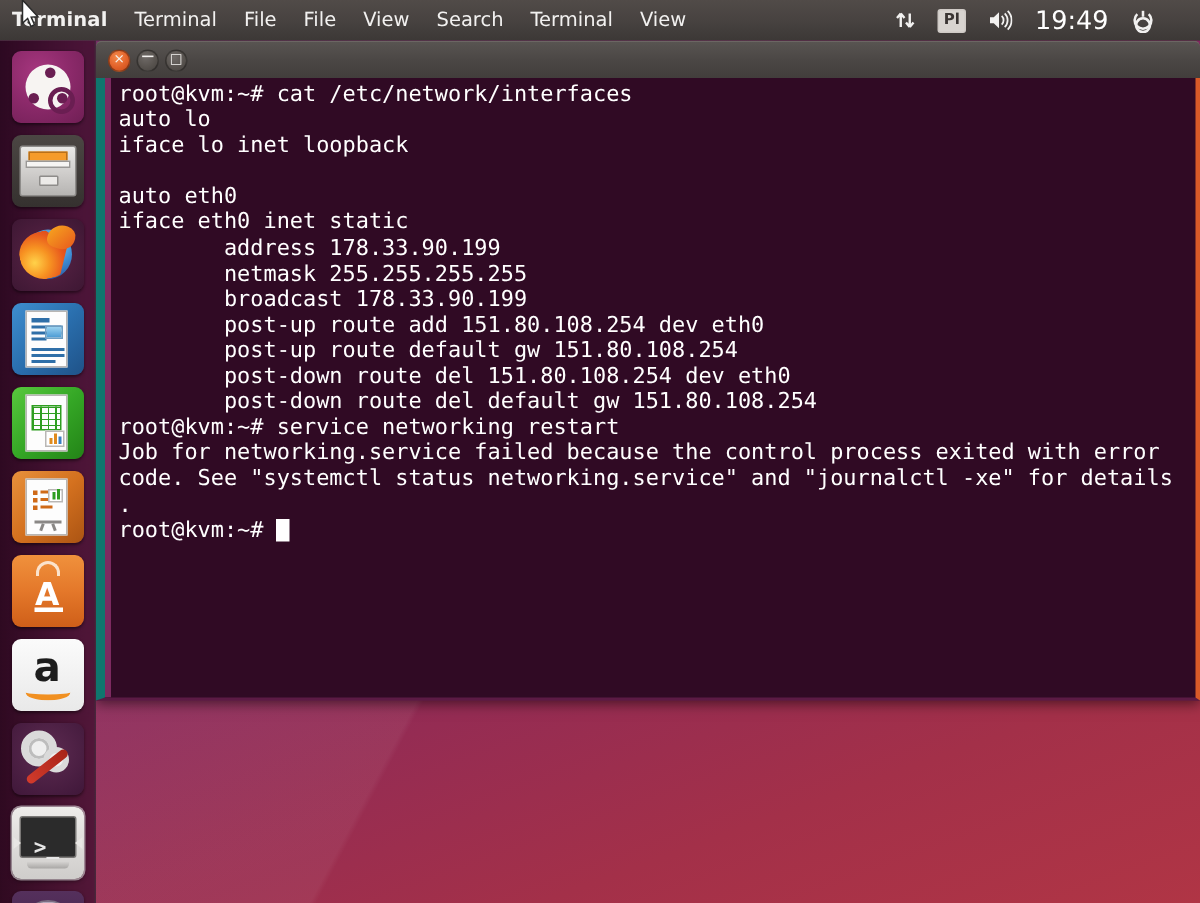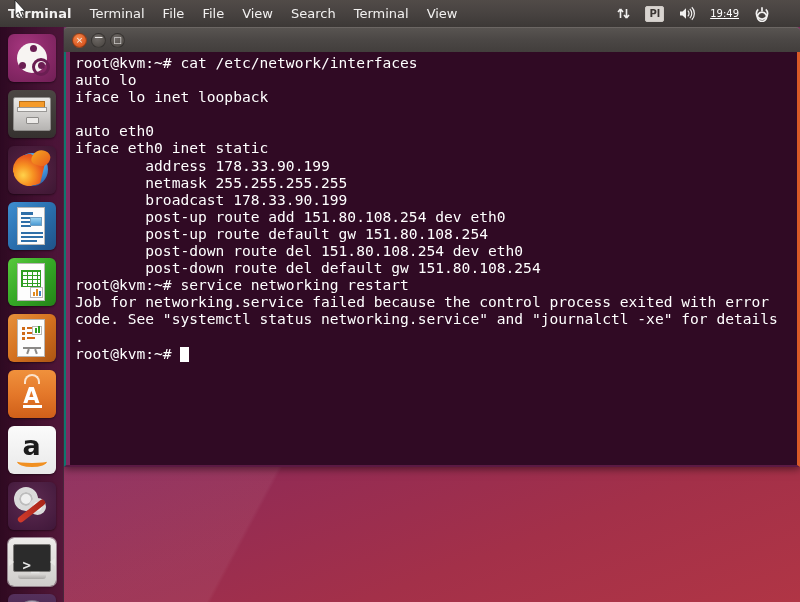--- a/index.html
+++ b/index.html
@@ -28,21 +28,21 @@
   #panel .appname{
     font-weight:bold; padding:0 9px 0 8px; letter-spacing:.1px;
   }
   #panel .menu{ display:flex; align-items:center; }
   #panel .menu .mi{
     padding:0 9px; line-height:27px; cursor:default; white-space:nowrap;
   }
   #panel .spacer{ flex:1; }
   #panel .tray{ display:flex; align-items:center; padding-right:24px; gap:2px;}
   #panel .tray .ti{ padding:0 6px; display:flex; align-items:center; height:27px;}
-  #panel .clock{ color:#ffffff; font-size:10px; padding:0 7px;text-decoration:underline; }
+  #panel .clock{ color:#ffffff; font-size:17px; padding:0 7px; }
   .kbd{
     border:1px solid #cfcac6; background:#d8d4d0; color:#3a3533;
     font-size:10px; font-weight:bold; line-height:12px;
     padding:1px 3px 1px 3px; border-radius:2px;
   }
 
   
   #cursor{ position:absolute; left:14px; top:0px; z-index:60; }
 
   
@@ -185,21 +185,21 @@
       display:flex;align-items:center;justify-content:center;
       color:#f3f1ef; font-size:9px; line-height:1;}
   .wb.min span{ font-size:12px; margin-top:-3px;}
   .wtitle{
     position:absolute; left:0; right:0; text-align:left; padding-left:88px;
     color:#f6f5f4; font-size:13px; font-weight:bold;
   }
   #termbody{
     position:relative; width:100%; height:415px;
     background:#300a24;
-    border-left:2px solid #0f766e;
+    border-left:6px solid #0f766e;
     border-right:3px solid #d85a28;
     border-bottom:2px solid #5b1a44;
     overflow:hidden;
   }
   #scrollbar{
     position:absolute; left:0; top:0; width:4px; height:100%;
     background:linear-gradient(to right,#5f2049,#3e1230);
   }
   #scrollthumb{
     position:absolute; left:0; top:0; width:4px; height:100%;

